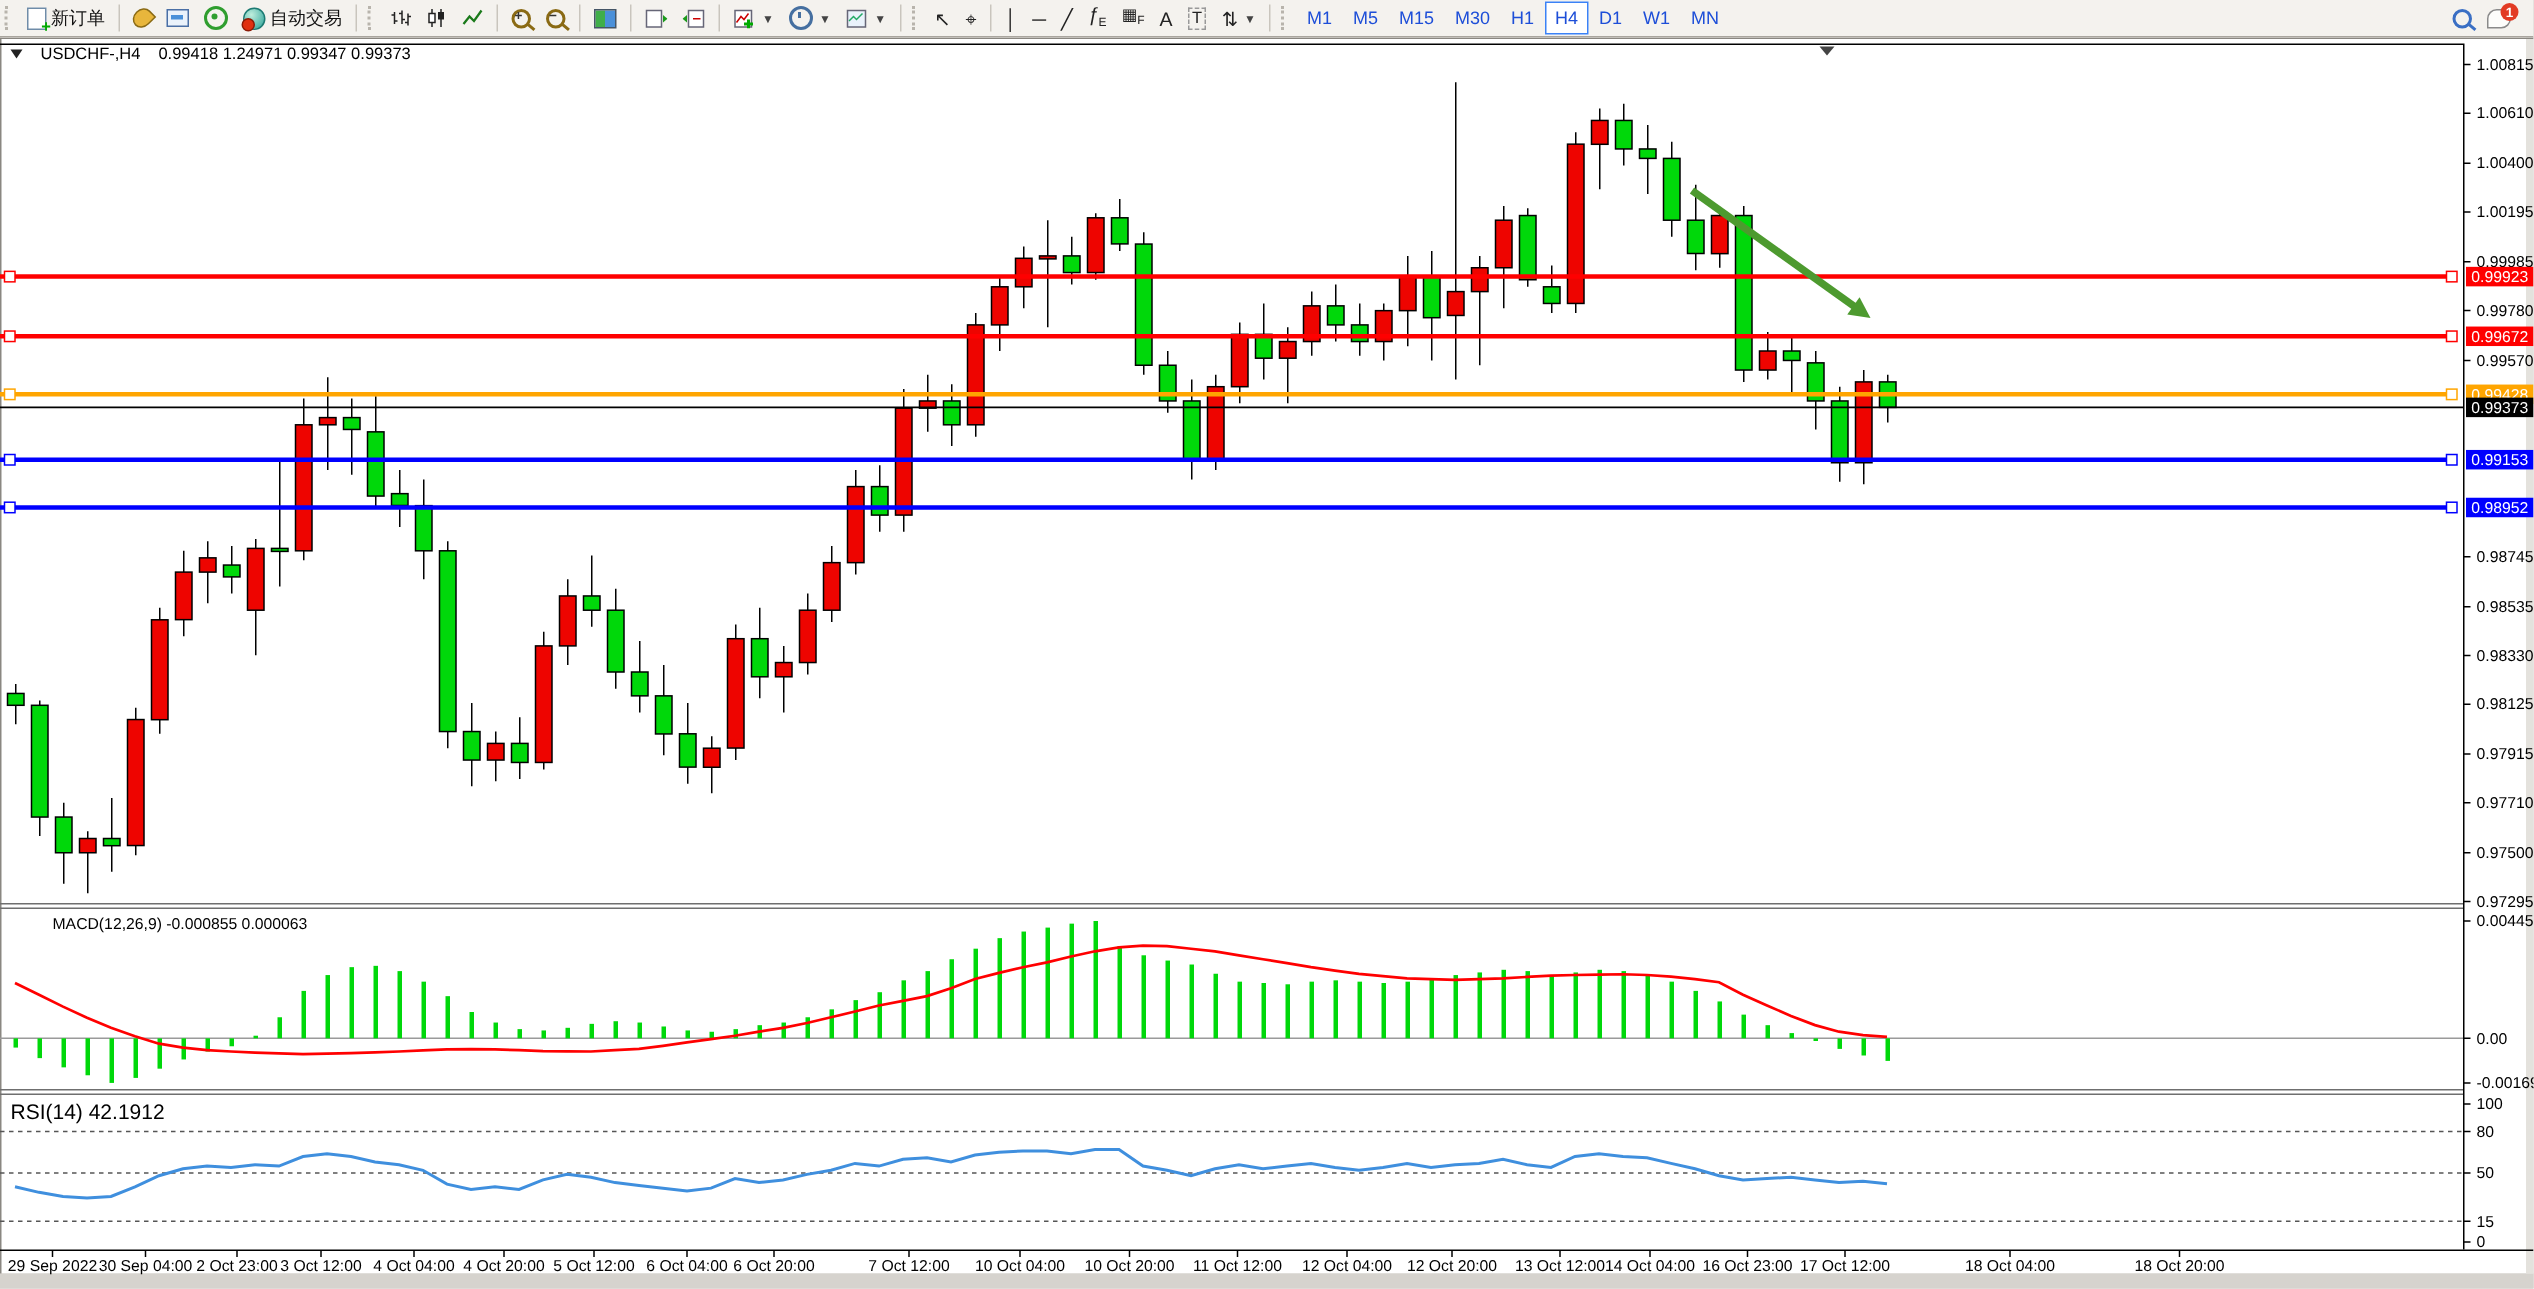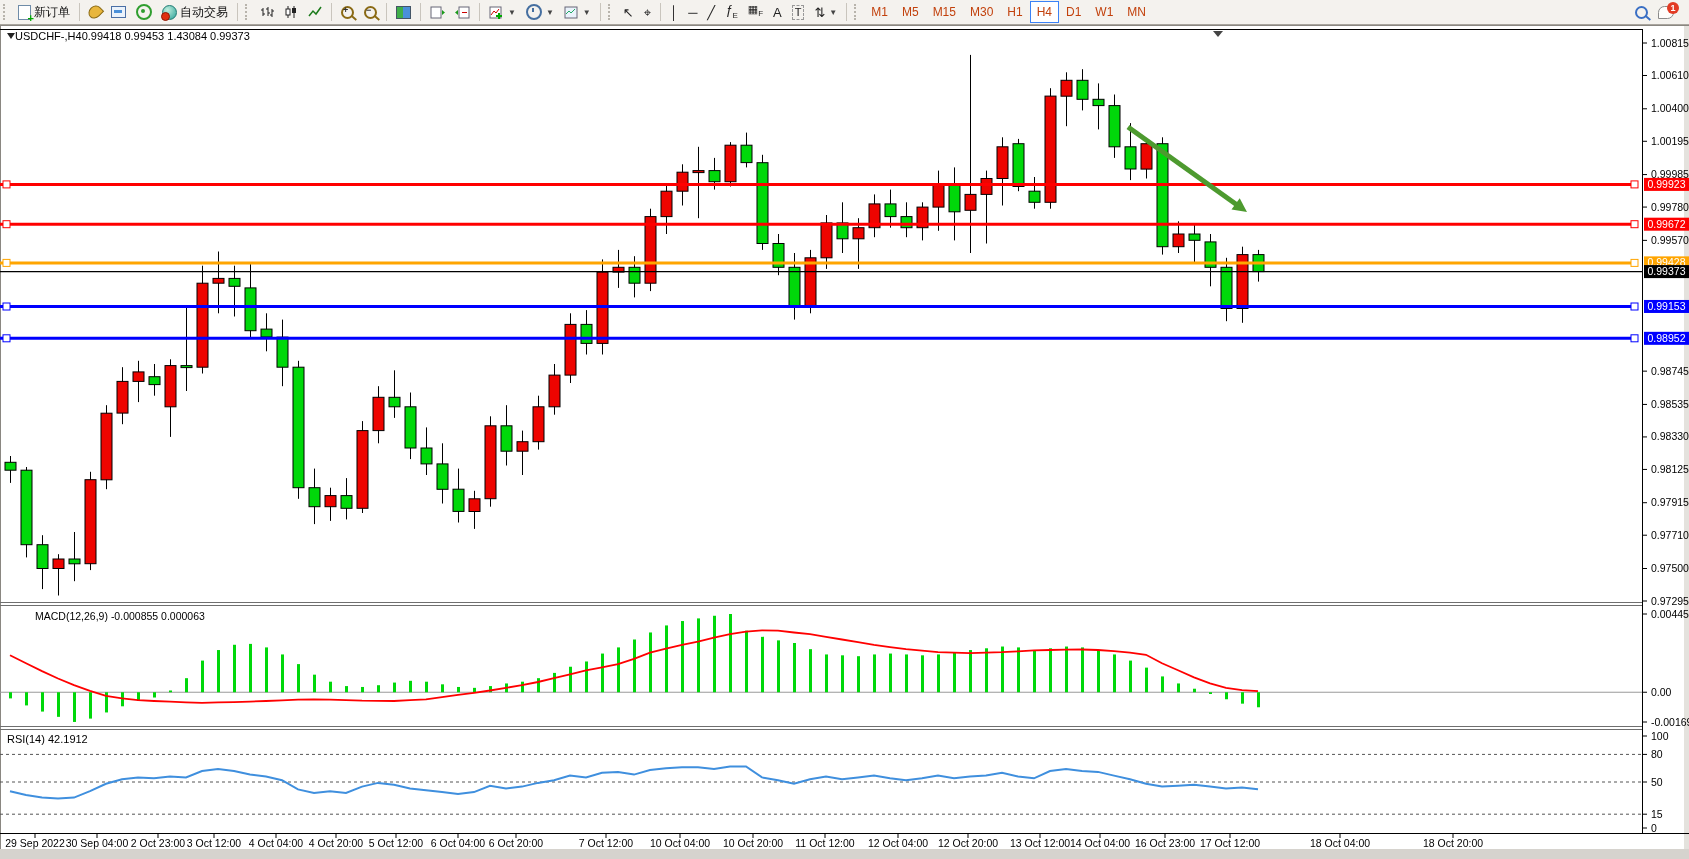--- a/index.html
+++ b/index.html
@@ -7,21 +7,21 @@
   #app{position:relative;width:1561px;height:859px;}
   
   #toolbar{position:absolute;left:0;top:0;width:1689px;height:24px;z-index:3;
     background:#f4f2ee;border-bottom:1px solid #a9a59e;display:flex;align-items:center;
     font-size:12px;color:#111;}
   .grip{width:4px;height:16px;border-left:2px dotted #b8b4ac;margin:0 4px 0 3px;}
   .tbtn{display:flex;align-items:center;gap:3px;height:20px;padding:0 4px;border:1px solid transparent;
     border-radius:2px;cursor:default;white-space:nowrap;}
   .sep{width:1px;height:18px;background:#c9c5bd;margin:0 4px;}
   .dd{font-size:8px;color:#444;margin-left:1px;}
-  .tf{padding:0 6px;height:20px;display:flex;align-items:center;border:1px solid transparent;color:#c2410c;}
+  .tf{padding:0 6px;height:20px;display:flex;align-items:center;border:1px solid transparent;color:#1d4ed8;}
   .tf.active{background:#fff;border:1px solid #3b82f6;}
   .glyph{font-size:13px;line-height:13px;color:#222;}
   
   .ic{display:inline-block;position:relative;}
   .ic-doc{width:11px;height:13px;background:#fff;border:1px solid #6f8ca8;}
   .ic-doc:after{content:"+";position:absolute;right:-4px;bottom:-5px;color:#0a0;font-weight:bold;font-size:11px;}
   .ic-drop{width:10px;height:12px;background:#e8b63c;border:1px solid #8a6a14;border-radius:60% 0 60% 60%;transform:rotate(45deg);}
   .ic-mon{width:13px;height:10px;background:#eaf2fb;border:1px solid #4a6fa5;}
   .ic-mon:after{content:"";position:absolute;left:2px;top:3px;width:8px;height:3px;background:#4a90d9;}
   .ic-radar{width:12px;height:12px;border:2px solid #2f9e2f;border-radius:50%;}
@@ -37,24 +37,24 @@
      linear-gradient(90deg,#3fae49 50%,#4a90d9 50%);border:1px solid #456;}
   .ic-clock{width:12px;height:12px;border:2px solid #456fa0;border-radius:50%;}
   .ic-clock:after{content:"";position:absolute;left:4px;top:2px;width:2px;height:4px;background:#456fa0;}
   .ic-balloon{width:14px;height:11px;background:#fdfdfb;border:1px solid #8a8a8a;border-radius:7px 7px 7px 0;}
   .badge{position:absolute;right:-6px;top:-5px;width:12px;height:12px;border-radius:50%;background:#e23b24;
     color:#fff;font-size:9px;font-weight:bold;display:flex;align-items:center;justify-content:center;}
   .spacer{flex:1;}
   svg text{font-family:"Liberation Sans",sans-serif;}
   
   .overlay{position:absolute;z-index:2;font-size:11px;color:#000;white-space:nowrap;}
-  #chart-title{left:7px;top:30px;display:flex;align-items:center;gap:0;}
+  #chart-title{left:7px;top:30px;display:flex;align-items:center;gap:12px;}
   .tri{width:0;height:0;border-left:4px solid transparent;border-right:4px solid transparent;border-top:6px solid #222;}
   #macd-label{left:7px;top:610px;font-size:10.5px;padding-left:28px;}
-  #rsi-label{left:7px;top:733px;font-size:11px;}
+  #rsi-label{left:7px;top:733px;font-size:14px;}
   #chart-svg{position:absolute;left:0;top:0;z-index:1;}
 </style>
 </head>
 <body>
 
 <div id="app">
 
   <div id="toolbar">
     <span class="grip"></span>
     <span class="tbtn">
@@ -588,21 +588,21 @@
         <line x1="1340" y1="834" x2="1340" y2="838" stroke="#000"></line>
         <text x="1340" y="847" font-size="10.5" fill="#000000" text-anchor="middle">18 Oct 04:00</text>
         <line x1="1453" y1="834" x2="1453" y2="838" stroke="#000"></line>
         <text x="1453" y="847" font-size="10.5" fill="#000000" text-anchor="middle">18 Oct 20:00</text>
       </g>
     </svg>
 
   <div class="overlay" id="chart-title">
     <span class="tri"></span>
     <span>USDCHF-,H4</span>
-    <span>0.99418 0.99453 1.43084 0.99373</span>
+    <span>0.99418 1.24971 0.99347 0.99373</span>
   </div>
   <div class="overlay" id="macd-label">
     <span>MACD(12,26,9)</span>
     <span>-0.000855 0.000063</span>
   </div>
   <div class="overlay" id="rsi-label">
     <span>RSI(14)</span>
     <span>42.1912</span>
   </div>
 </div>

